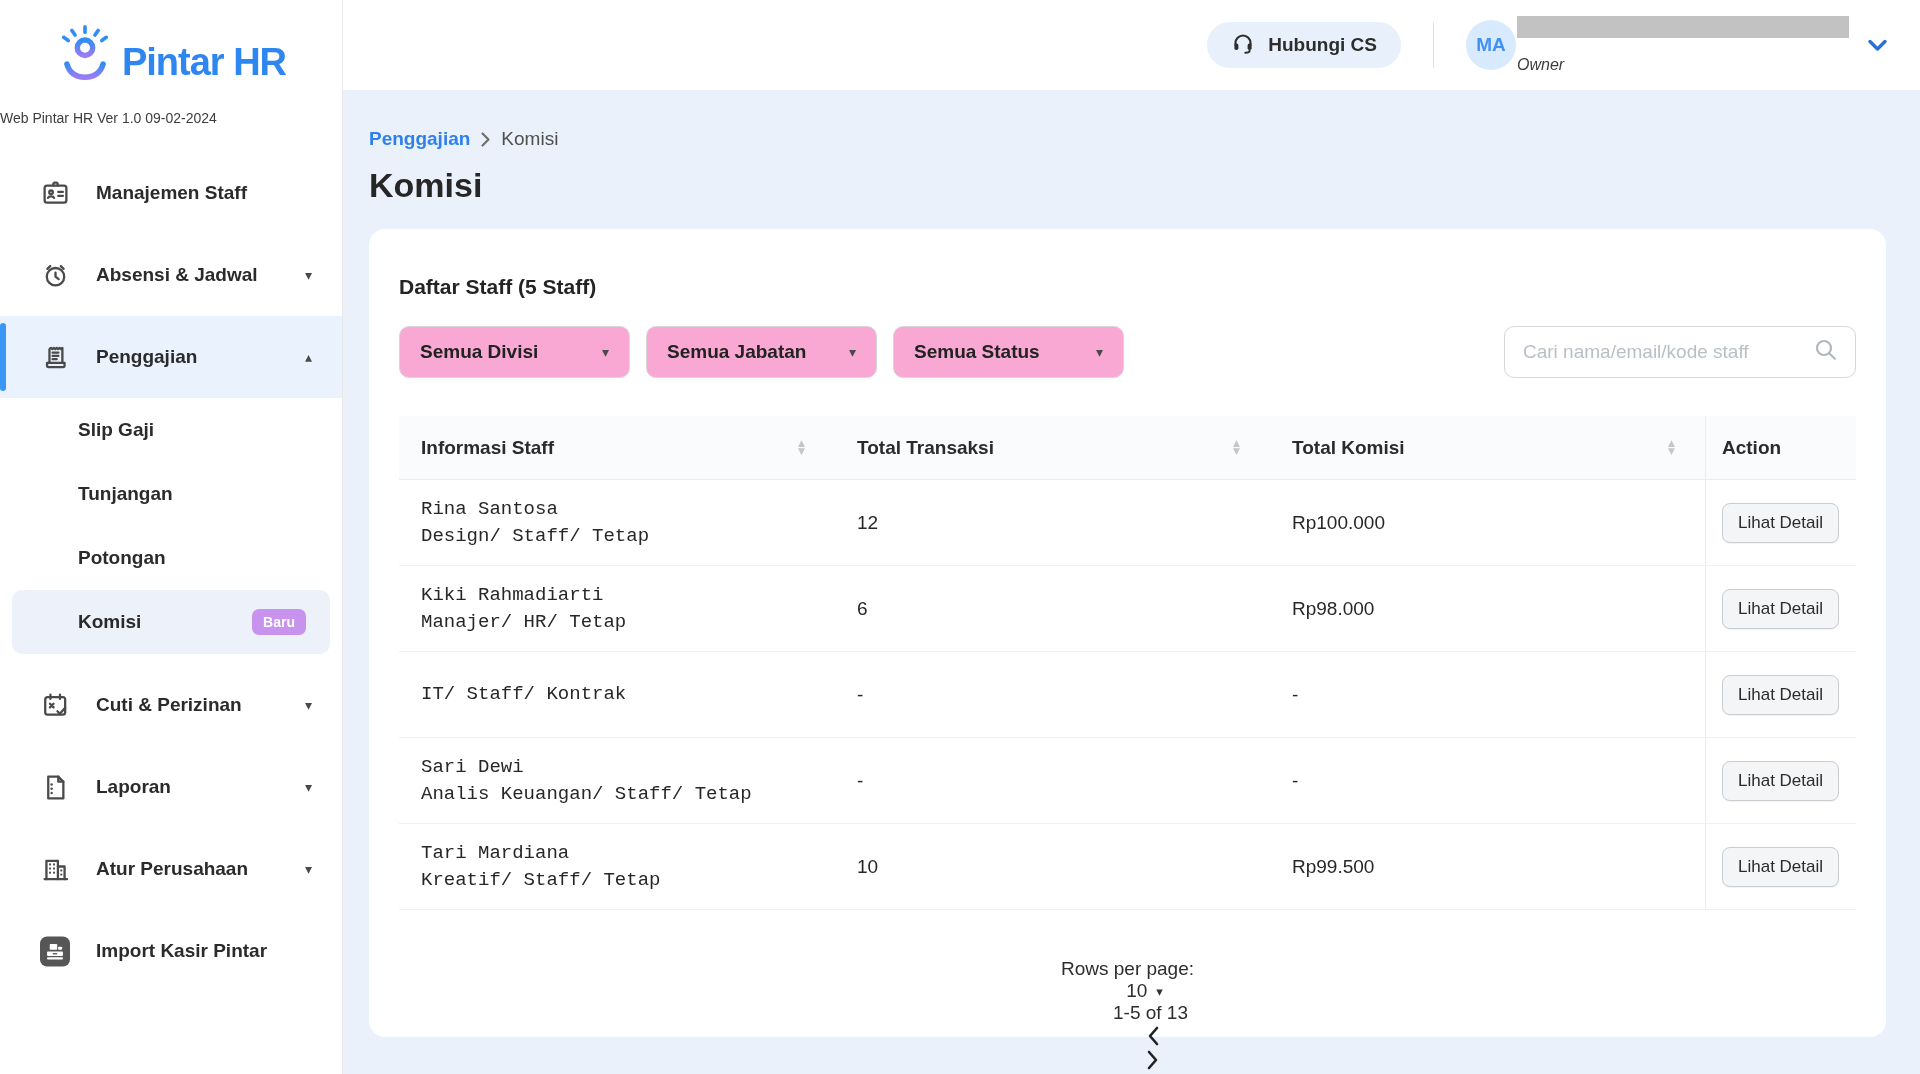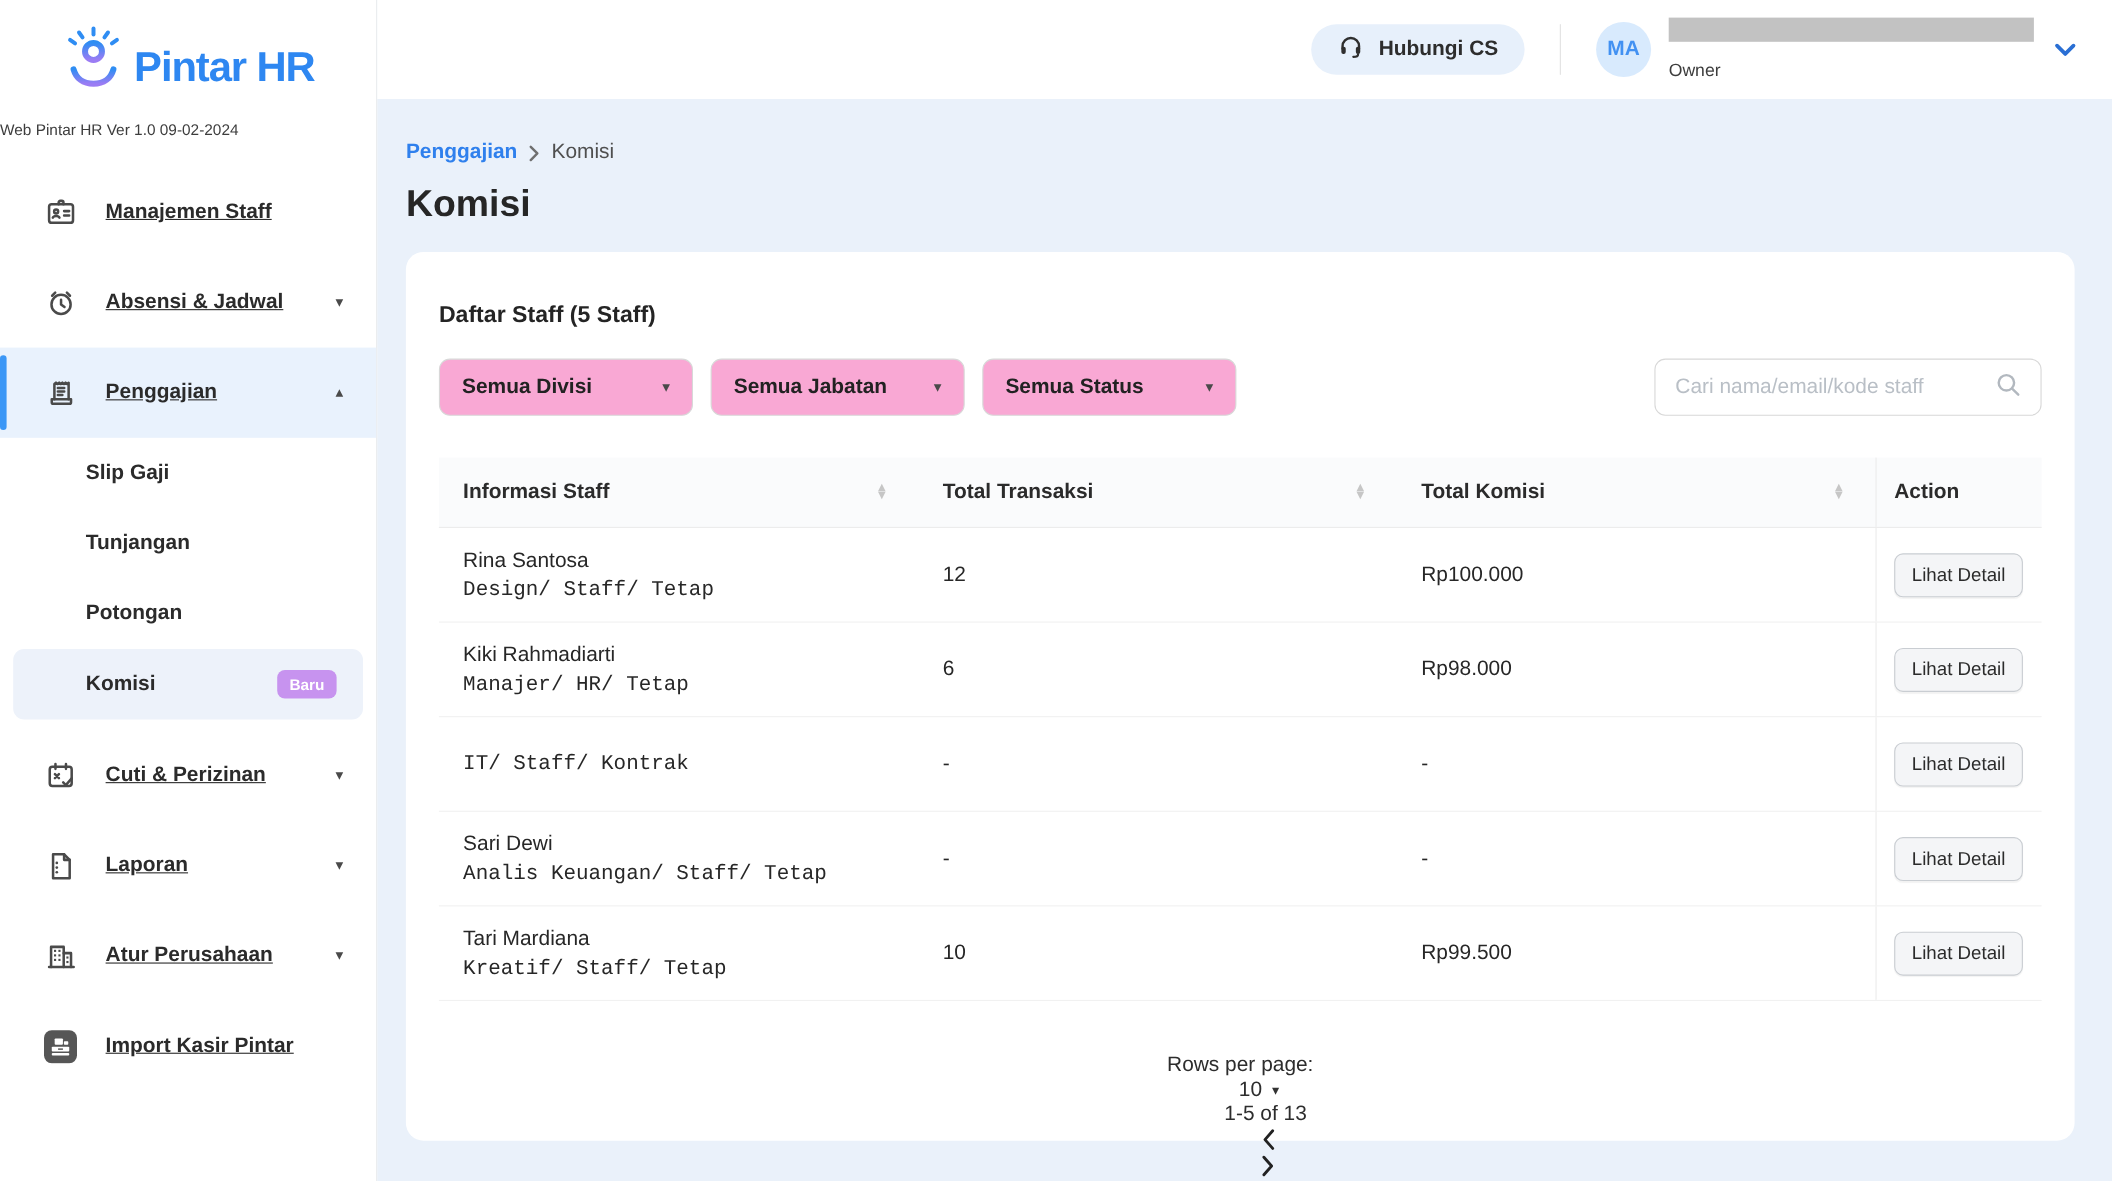--- a/index.html
+++ b/index.html
@@ -8,37 +8,37 @@
   .app { display:flex; width:1708px; height:1074px; }
 
   
   .sidebar { width:343px; min-width:343px; background:#fff; border-right:1px solid #e7e9ec; height:1074px; }
   .logo-row { display:flex; align-items:flex-end; justify-content:center; gap:8px; margin-top:26px; height:64px; }
   .logo-text { font-size:38px; font-weight:800; color:#2e87f1; letter-spacing:-1px; line-height:56px; }
   .version { text-align:left; font-size:14px; font-weight:500; color:#3d3d3d; margin-top:20px; }
   .menu { margin-top:26px; }
   .menu-item { position:relative; display:flex; align-items:center; height:82px; padding:0 30px 0 40px; cursor:pointer; }
   .mi-icon { width:30px; height:30px; margin-right:26px; flex:none; display:flex; align-items:center; justify-content:center; }
-  .mi-label { font-size:19px; font-weight:700; color:#2b2b2b;text-decoration:underline; }
+  .mi-label { font-size:19px; font-weight:700; color:#2b2b2b; }
   .mi-caret { margin-left:auto; color:#4a4a4a; font-size:14px; font-family:"DejaVu Sans",sans-serif; }
   .menu-item.active { background:#e9f2fd; }
   .menu-item.active::before { content:""; position:absolute; left:0; top:7px; bottom:7px; width:6px; border-radius:4px; background:#3b97f6; }
   .submenu { }
   .submenu-item { display:flex; align-items:center; height:64px; margin:0 12px; padding-left:66px; border-radius:10px; font-size:19px; font-weight:600; color:#2b2b2b; cursor:pointer; }
   .submenu-item.active { background:#edf2fa; }
   .baru-badge { margin-left:auto; margin-right:24px; background:#c793ef; color:#fff; font-size:14px; font-weight:700; padding:5px 11px; border-radius:7px; }
   .bottom-group { margin-top:10px; }
 
   
   .main { flex:1; display:flex; flex-direction:column; background:#eaf1fa; }
   .topbar { height:90px; min-height:90px; background:#fff; display:flex; align-items:center; justify-content:flex-end; padding-right:32px; }
   .cs-pill { display:flex; align-items:center; gap:13px; background:#e7f0fb; border:none; border-radius:24px; height:46px; padding:0 24px; font-size:19px; font-weight:700; color:#2d2d2d; cursor:pointer; font-family:inherit; }
   .top-divider { width:1px; height:46px; background:#e1e1e1; margin:0 32px; }
   .avatar { width:50px; height:50px; border-radius:50%; background:#d8eafd; color:#4291f2; font-size:19px; font-weight:700; display:flex; align-items:center; justify-content:center; cursor:pointer; }
-  .user-block { margin-left:16px; display:flex; flex-direction:column; gap:18px; }
+  .user-block { margin-left:1px; display:flex; flex-direction:column; gap:18px;font-style:italic; }
   .redact-bar { width:332px; height:22px; background:#c2c2c2; }
   .user-role { font-size:16px; color:#3d3d3d; }
   .profile-caret { margin-left:18px; display:flex; cursor:pointer; }
 
   .content { flex:1; padding:26px 34px 0 26px; }
   .breadcrumb { display:flex; align-items:center; gap:10px; font-size:19px; margin-top:12px; }
   .bc-link { color:#2f80ed; font-weight:600; text-decoration:none; cursor:pointer; }
   .bc-sep { display:flex; margin-top:1px; }
   .bc-current { color:#4f4f4f; font-weight:500; }
   .page-title { margin-top:16px; font-size:34px; font-weight:800; color:#262626; }
@@ -54,21 +54,21 @@
   .search-box input::placeholder { color:#b9bfc6; }
 
   .table { margin-top:38px; }
   .thead, .trow { display:grid; grid-template-columns:436px 435px 435px 1fr; align-items:center; }
   .thead { height:64px; background:#fafbfc; border-bottom:1px solid #ececec; }
   .hcell { display:flex; align-items:center; padding-left:22px; height:100%; font-size:19px; font-weight:700; color:#2b2b2b; }
   .hcell.h4 { border-left:1px solid #ececec; padding-left:16px; }
   .sort { margin-left:auto; margin-right:30px; display:flex; flex-direction:column; gap:1px; font-size:9px; line-height:7px; color:#c6c6c6; cursor:pointer; font-family:"DejaVu Sans",sans-serif; }
   .trow { height:86px; border-bottom:1px solid #f1f1f1; }
   .cell { padding-left:22px; font-size:19px; color:#272727; }
-  .c1 .staff-name { line-height:27px; }
+  .c1 .staff-name { line-height:27px;font-family:Liberation Mono, monospace; }
   .c1 .staff-role { line-height:27px;font-family:Liberation Mono, monospace; }
   .c4 { border-left:1px solid #ececec; height:100%; display:flex; align-items:center; padding-left:16px; }
   .btn-detail { background:#f4f5f7; border:1px solid #c9cdd2; border-radius:8px; padding:9px 15px; font-size:17px; font-weight:500; color:#2b2b2b; cursor:pointer; box-shadow:0 1px 1px rgba(0,0,0,.05); font-family:inherit; }
 
   .pagination { display:flex; align-items:center; justify-content:flex-end; margin-top:48px; font-size:19px; color:#2d2d2d;flex-direction:column; }
   .rpp { display:flex; align-items:center; gap:9px; margin-left:34px; cursor:pointer; }
   .pg-caret { font-size:13px; color:#333; font-family:"DejaVu Sans",sans-serif; }
   .page-range { margin-left:46px; }
   .pg-btn { margin-left:50px; display:flex; align-items:center; justify-content:center; width:24px; height:24px; cursor:pointer; }
 </style>

